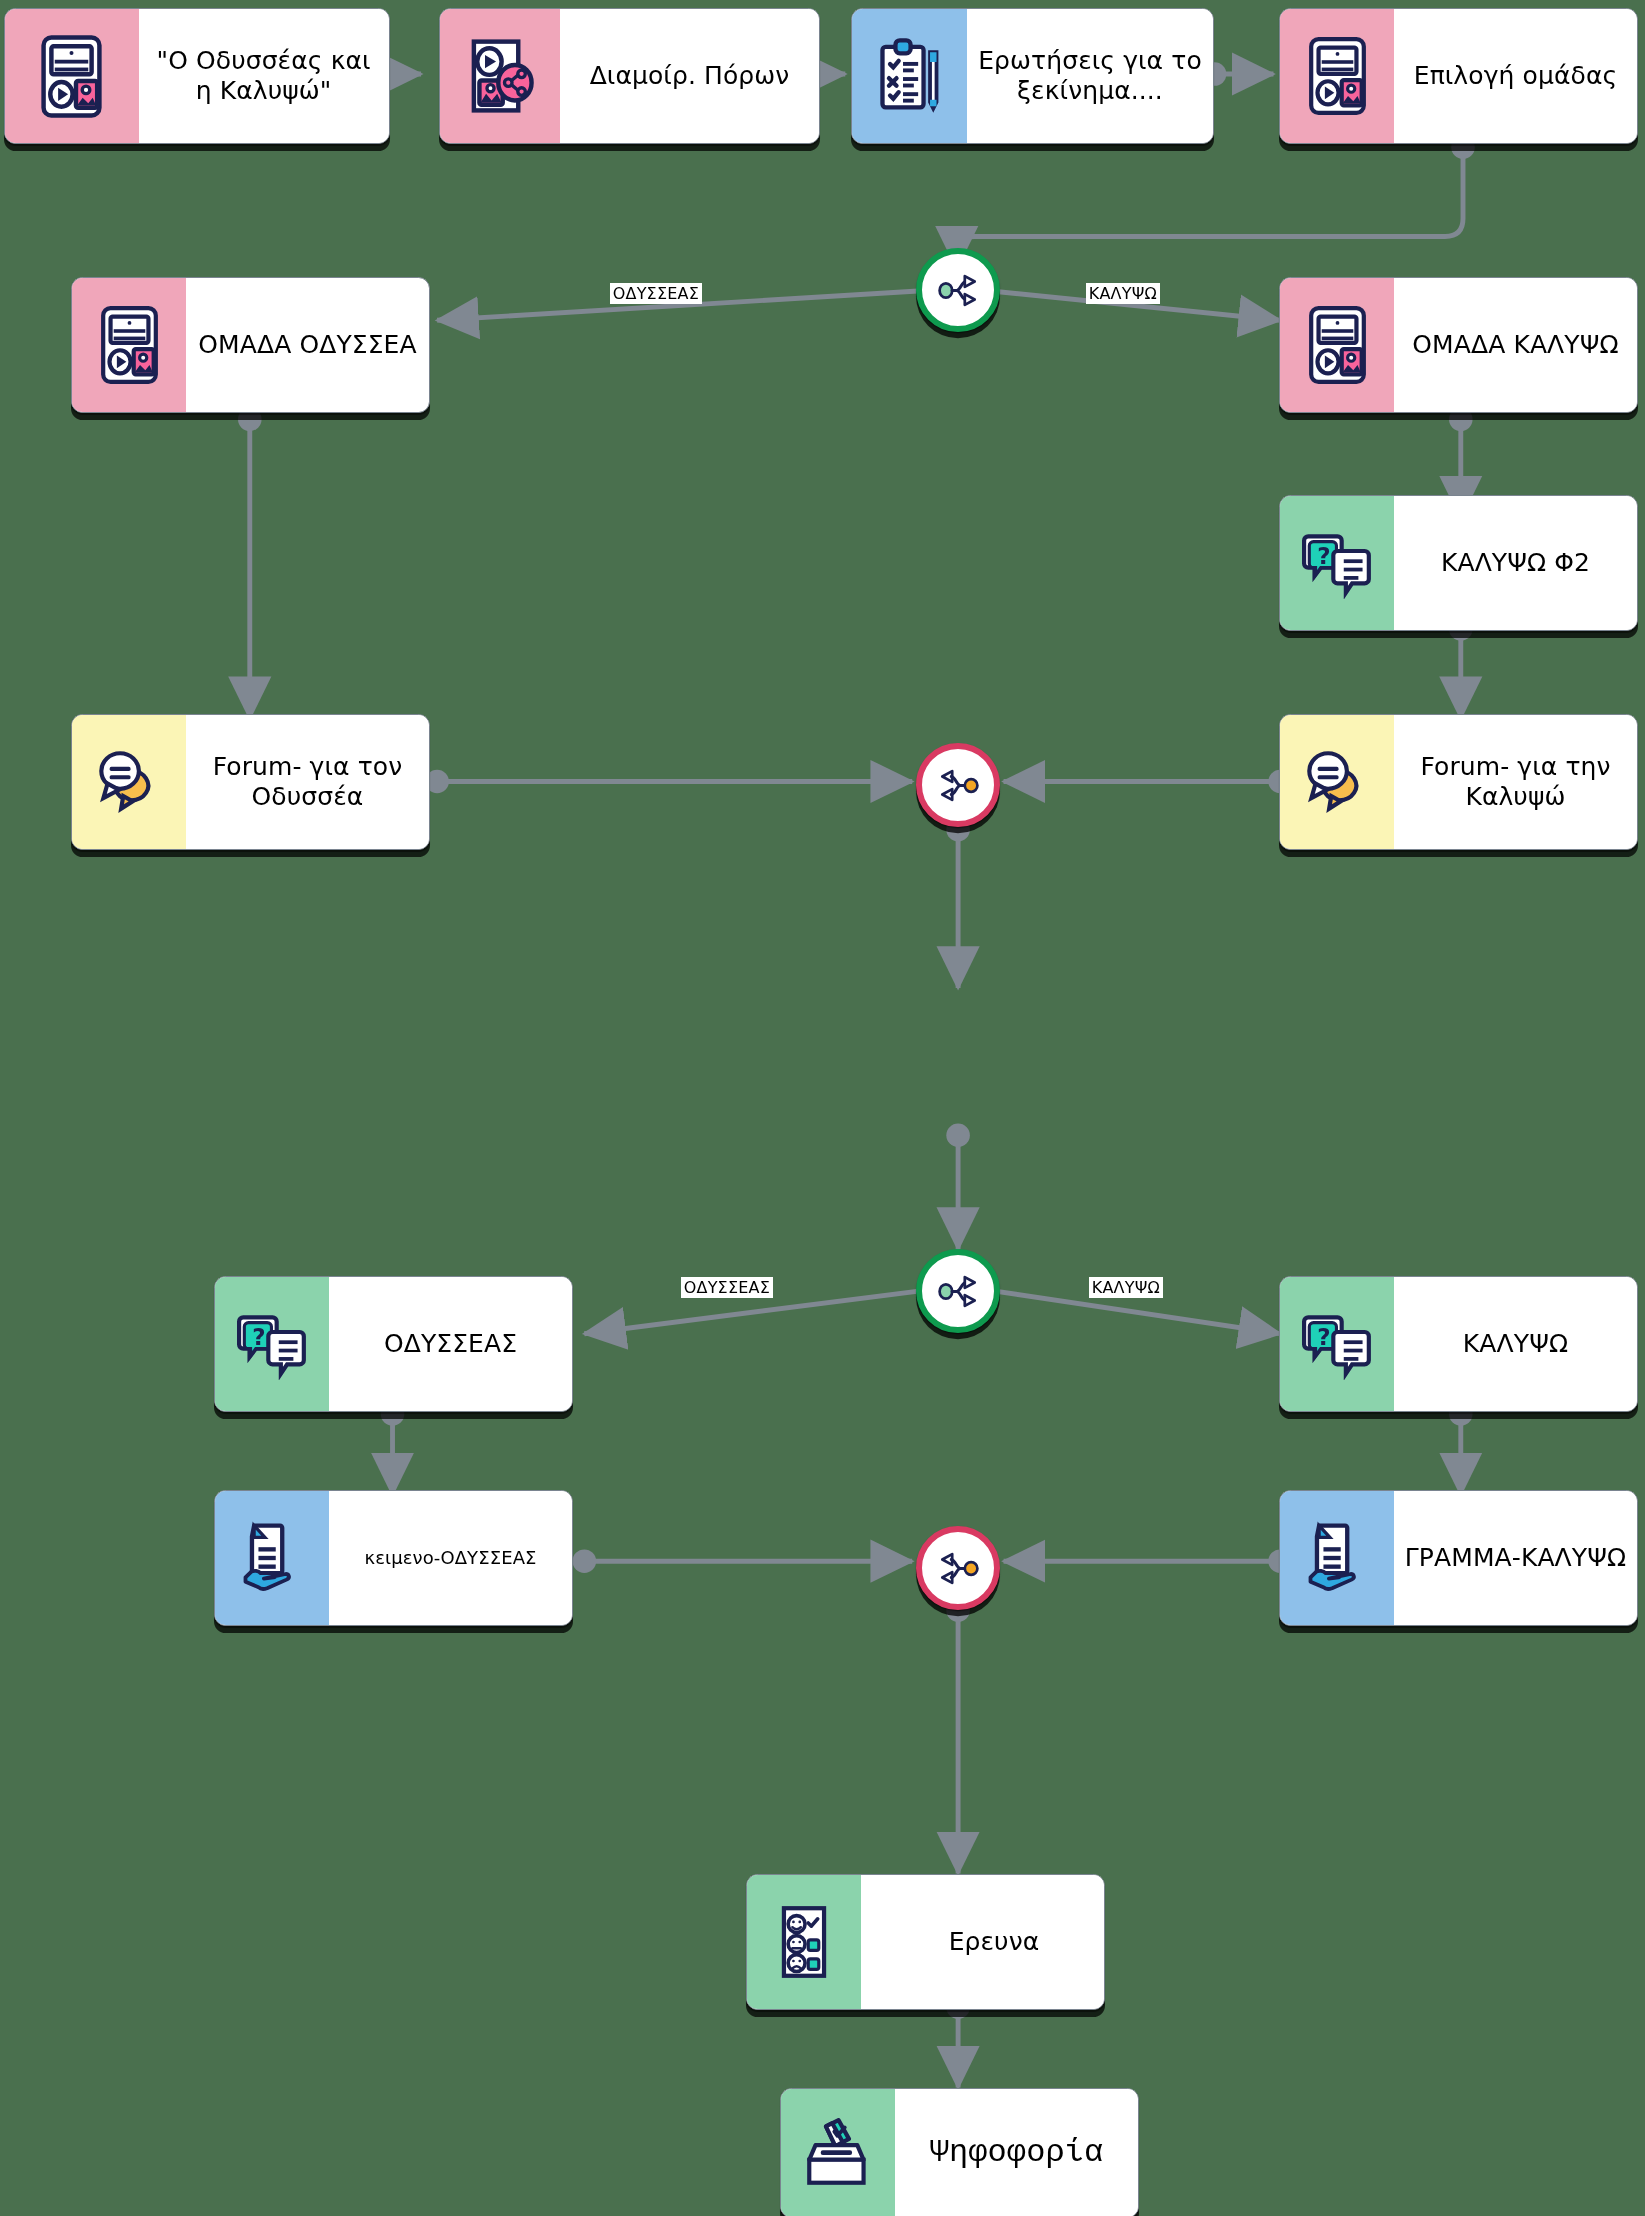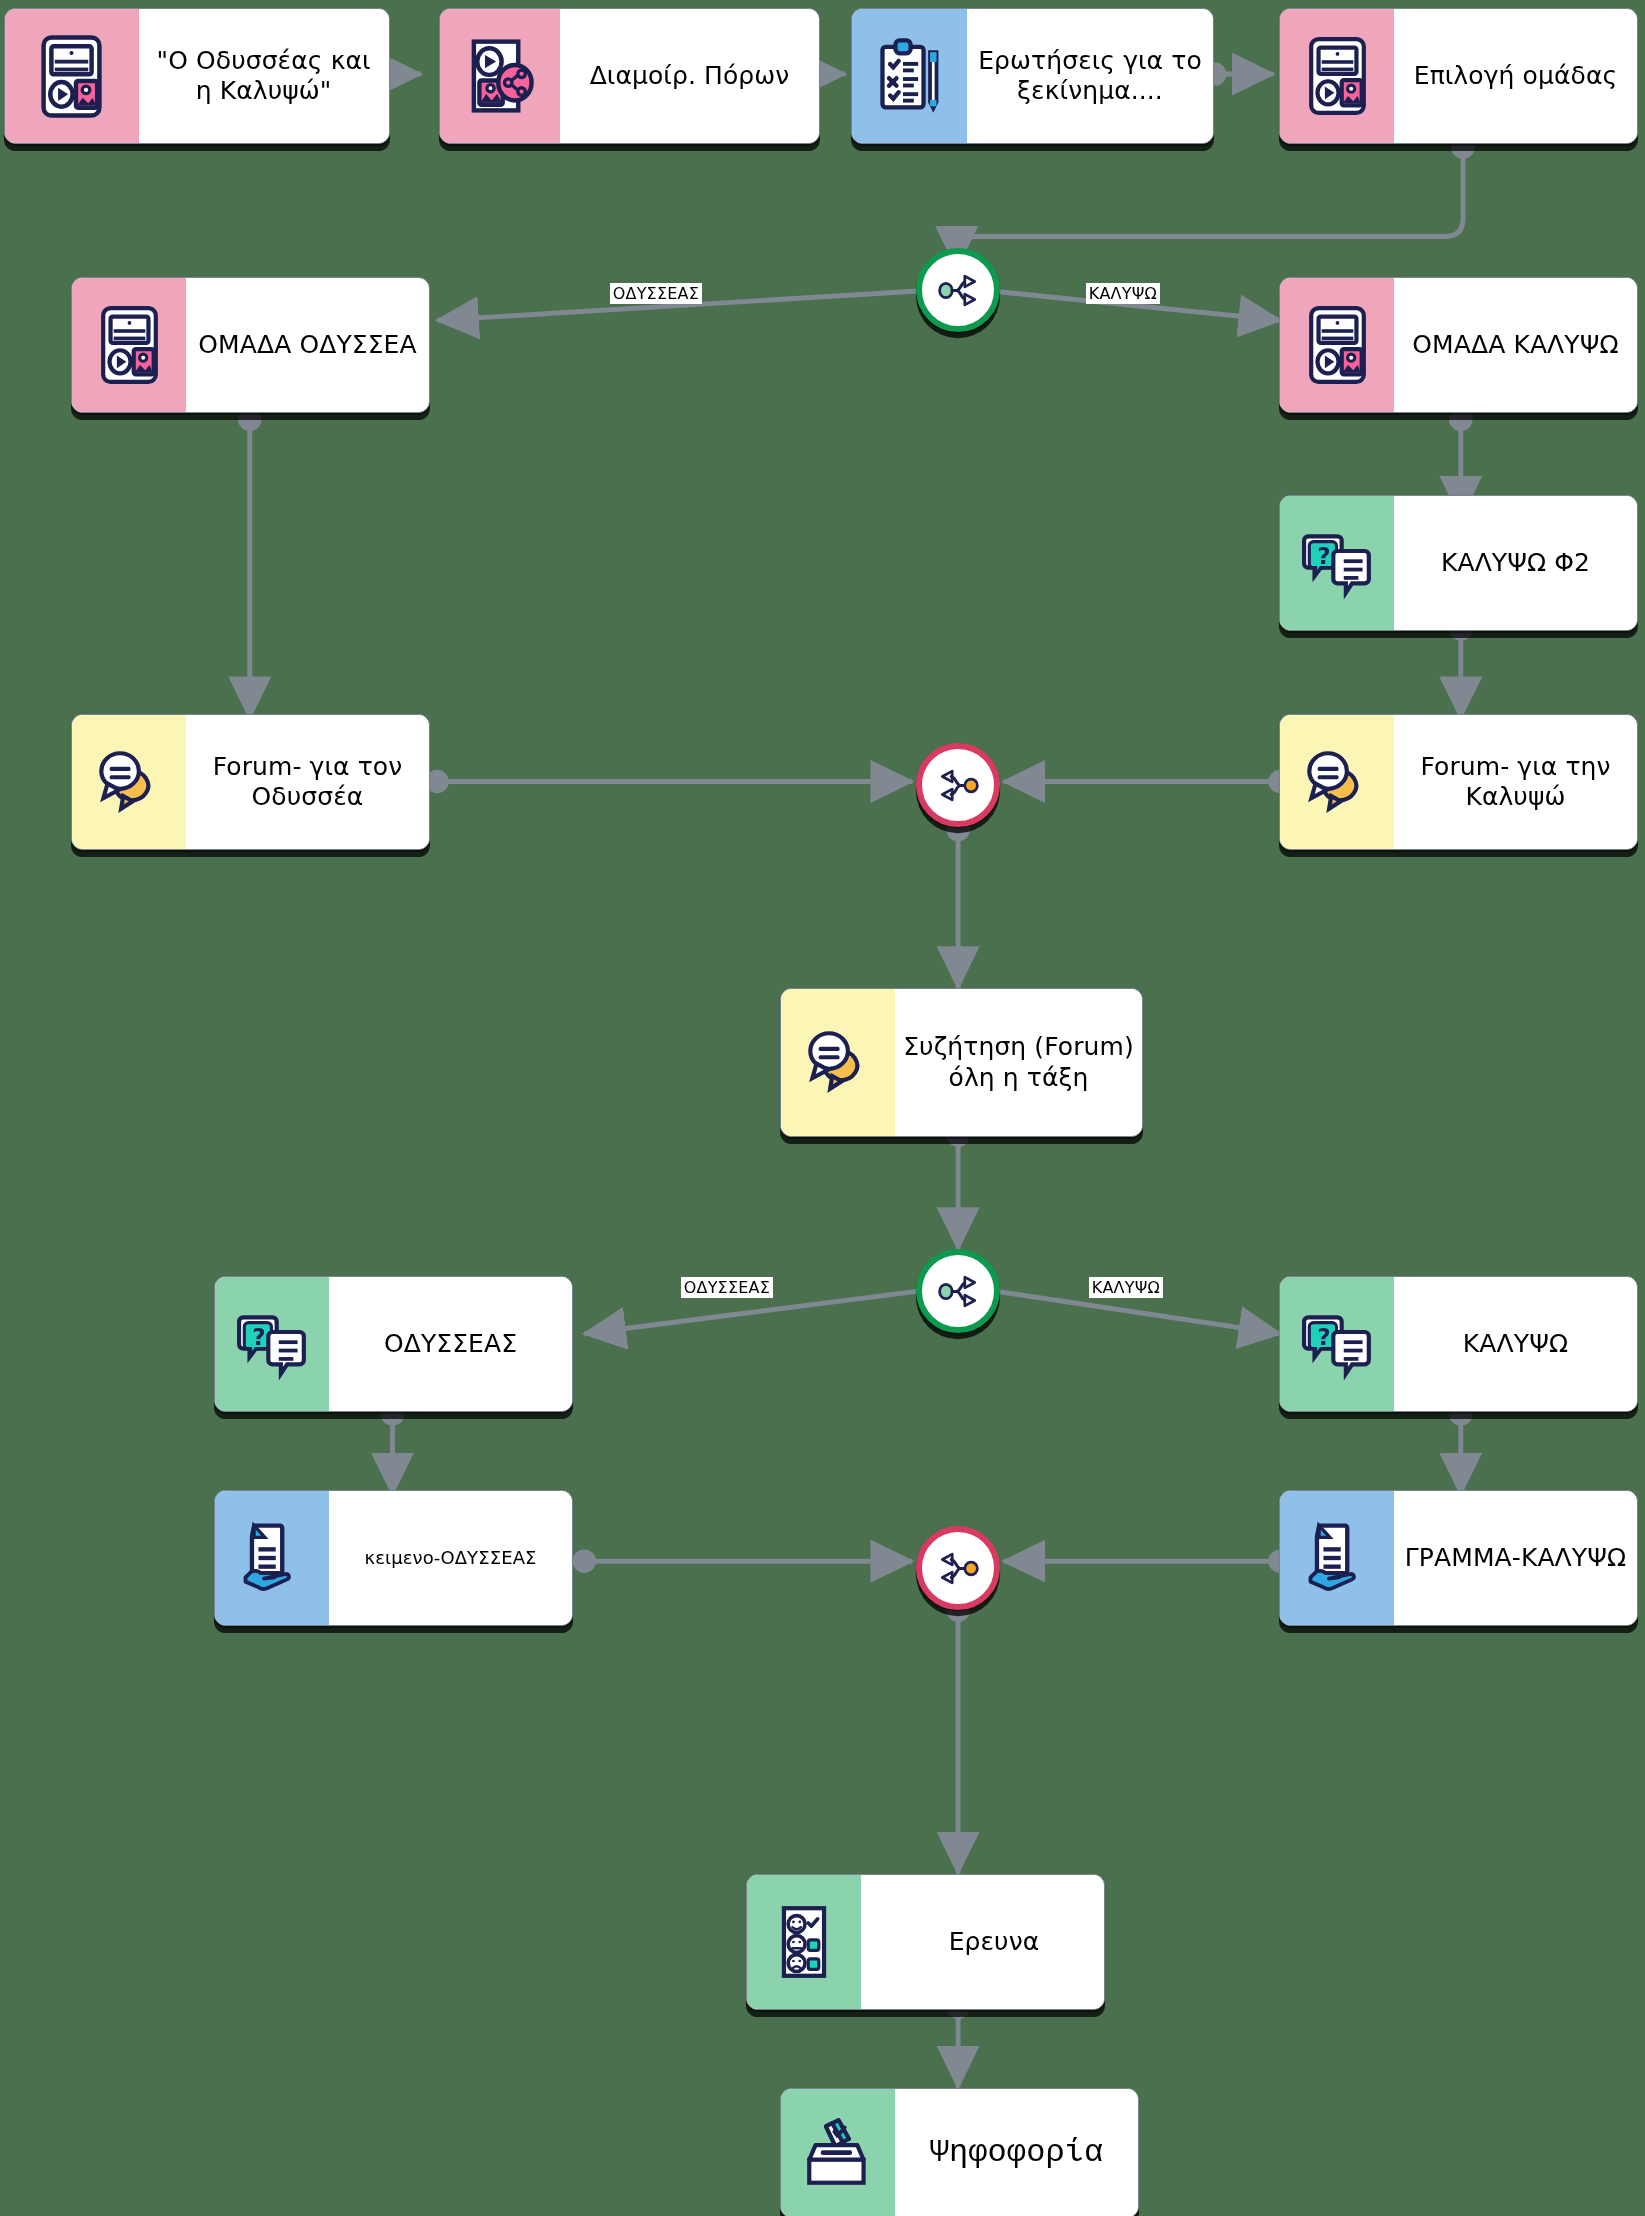--- a/index.html
+++ b/index.html
@@ -274,33 +274,20 @@
         <path d="M28,46 l-2,12 l11,-7 z" fill="#f7bd4d" stroke="#1b2051" stroke-width="4"></path>
         <ellipse cx="25" cy="22" rx="18" ry="17" fill="#fff" stroke="#1b2051" stroke-width="4"></ellipse>
         <path d="M13,34 L9,48 L24,40 z" fill="#fff" stroke="#1b2051" stroke-width="4"></path>
         <rect x="15" y="18" width="20" height="4" rx="1.6" fill="#1b2051"></rect>
         <rect x="15" y="26" width="20" height="4" rx="1.6" fill="#1b2051"></rect>
       </svg>
     </div>
     <div class="label-pane" style="font-size:25px;">Forum- για την Καλυψώ</div>
   </div>
 
-  <div class="node yellow" style="left:780px;top:988px;width:361px;height:147px;">
-    <div class="icon-pane" style="width:114px;">
-      <svg width="71" height="69" viewBox="0 0 68 66">
-        <path d="M36,22 a16,14 0 1 1 -0.1,0 z" fill="#f7bd4d" stroke="#1b2051" stroke-width="4"></path>
-        <path d="M28,46 l-2,12 l11,-7 z" fill="#f7bd4d" stroke="#1b2051" stroke-width="4"></path>
-        <ellipse cx="25" cy="22" rx="18" ry="17" fill="#fff" stroke="#1b2051" stroke-width="4"></ellipse>
-        <path d="M13,34 L9,48 L24,40 z" fill="#fff" stroke="#1b2051" stroke-width="4"></path>
-        <rect x="15" y="18" width="20" height="4" rx="1.6" fill="#1b2051"></rect>
-        <rect x="15" y="26" width="20" height="4" rx="1.6" fill="#1b2051"></rect>
-      </svg>
-    </div>
-    <div class="label-pane" style="font-size:25px;">Συζήτηση (Forum) όλη η τάξη</div>
-  </div>
 
   <div class="node green" style="left:214px;top:1276px;width:357px;height:134px;">
     <div class="icon-pane" style="width:114px;">
       <svg width="71" height="71" viewBox="0 0 68 68">
         <path d="M6,8 h28 a4,4 0 0 1 4,4 v22 a4,4 0 0 1 -4,4 h-16 l-6,8 v-8 h-6 a4,4 0 0 1 -4,-4 v-22 a4,4 0 0 1 4,-4 z" fill="#fff" stroke="#1b2051" stroke-width="4"></path>
         <path d="M11,13 h18 a4,4 0 0 1 4,4 v17 a4,4 0 0 1 -4,4 h-11 l-5,7 v-7 h-2 a4,4 0 0 1 -4,-4 v-17 a4,4 0 0 1 4,-4 z" fill="#1fd1b8" stroke="#1b2051" stroke-width="3"></path>
         <text x="21" y="34" font-size="22" font-family="DejaVu Sans, sans-serif" fill="#1b2051" text-anchor="middle" font-weight="bold">?</text>
         <path d="M34,22 h26 a4,4 0 0 1 4,4 v23 a4,4 0 0 1 -4,4 h-12 l-6,9 v-9 h-8 a4,4 0 0 1 -4,-4 v-23 a4,4 0 0 1 4,-4 z" fill="#fff" stroke="#1b2051" stroke-width="4"></path>
         <rect x="40" y="30" width="18" height="3.6" fill="#1b2051"></rect>
         <rect x="40" y="38" width="18" height="3.6" fill="#1b2051"></rect>

